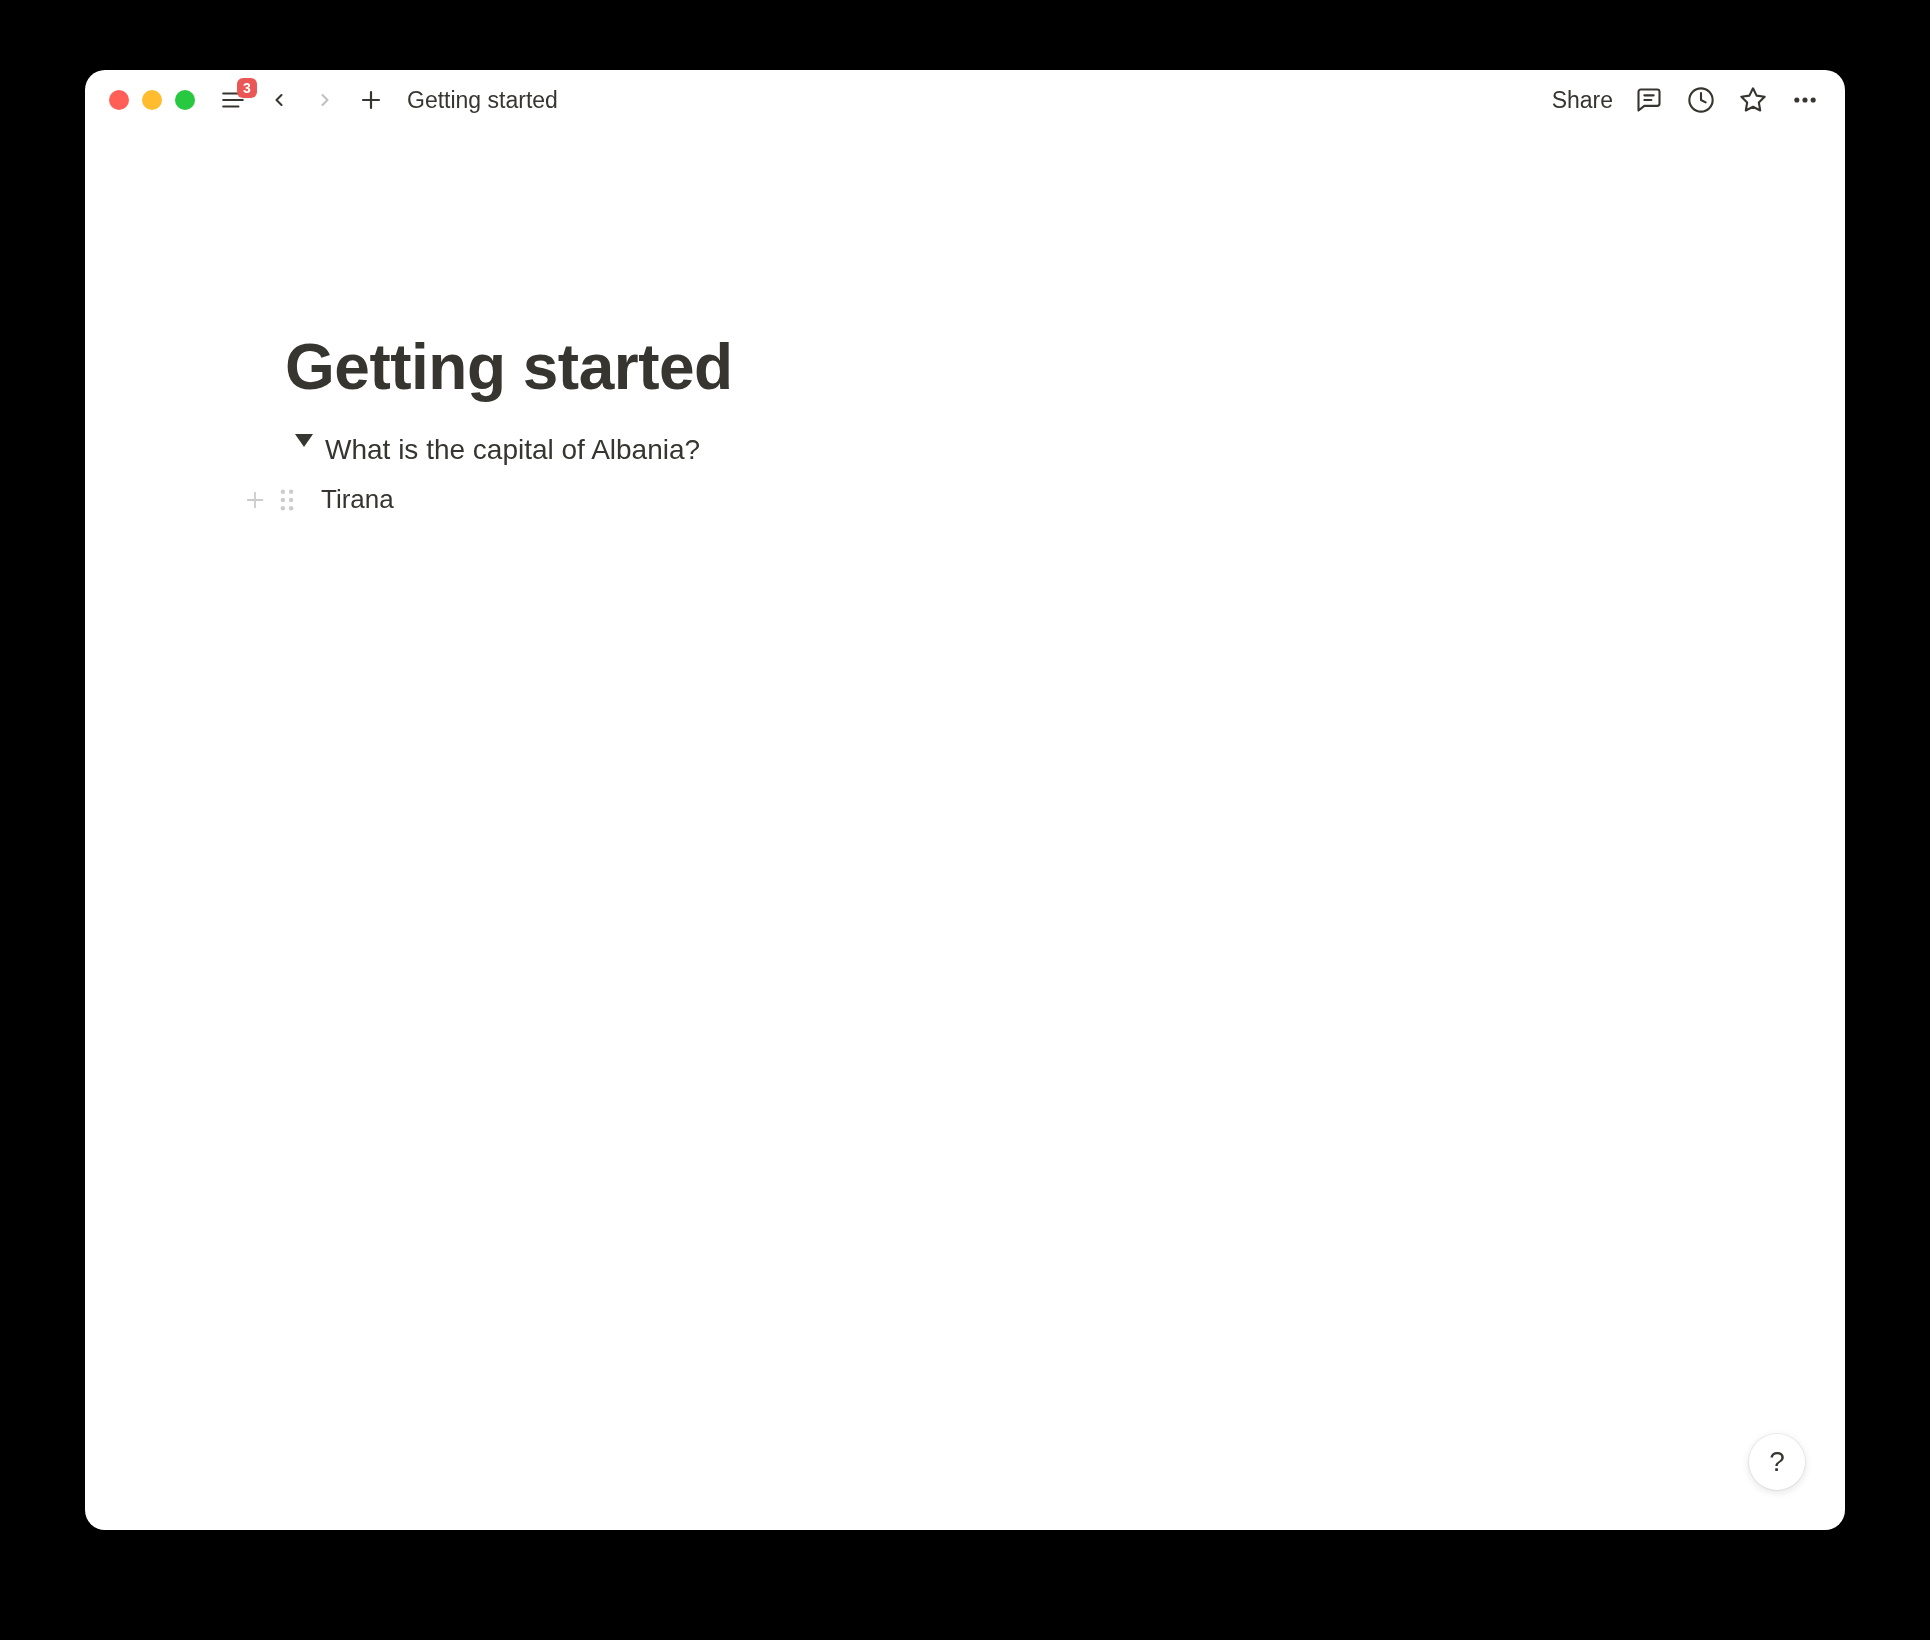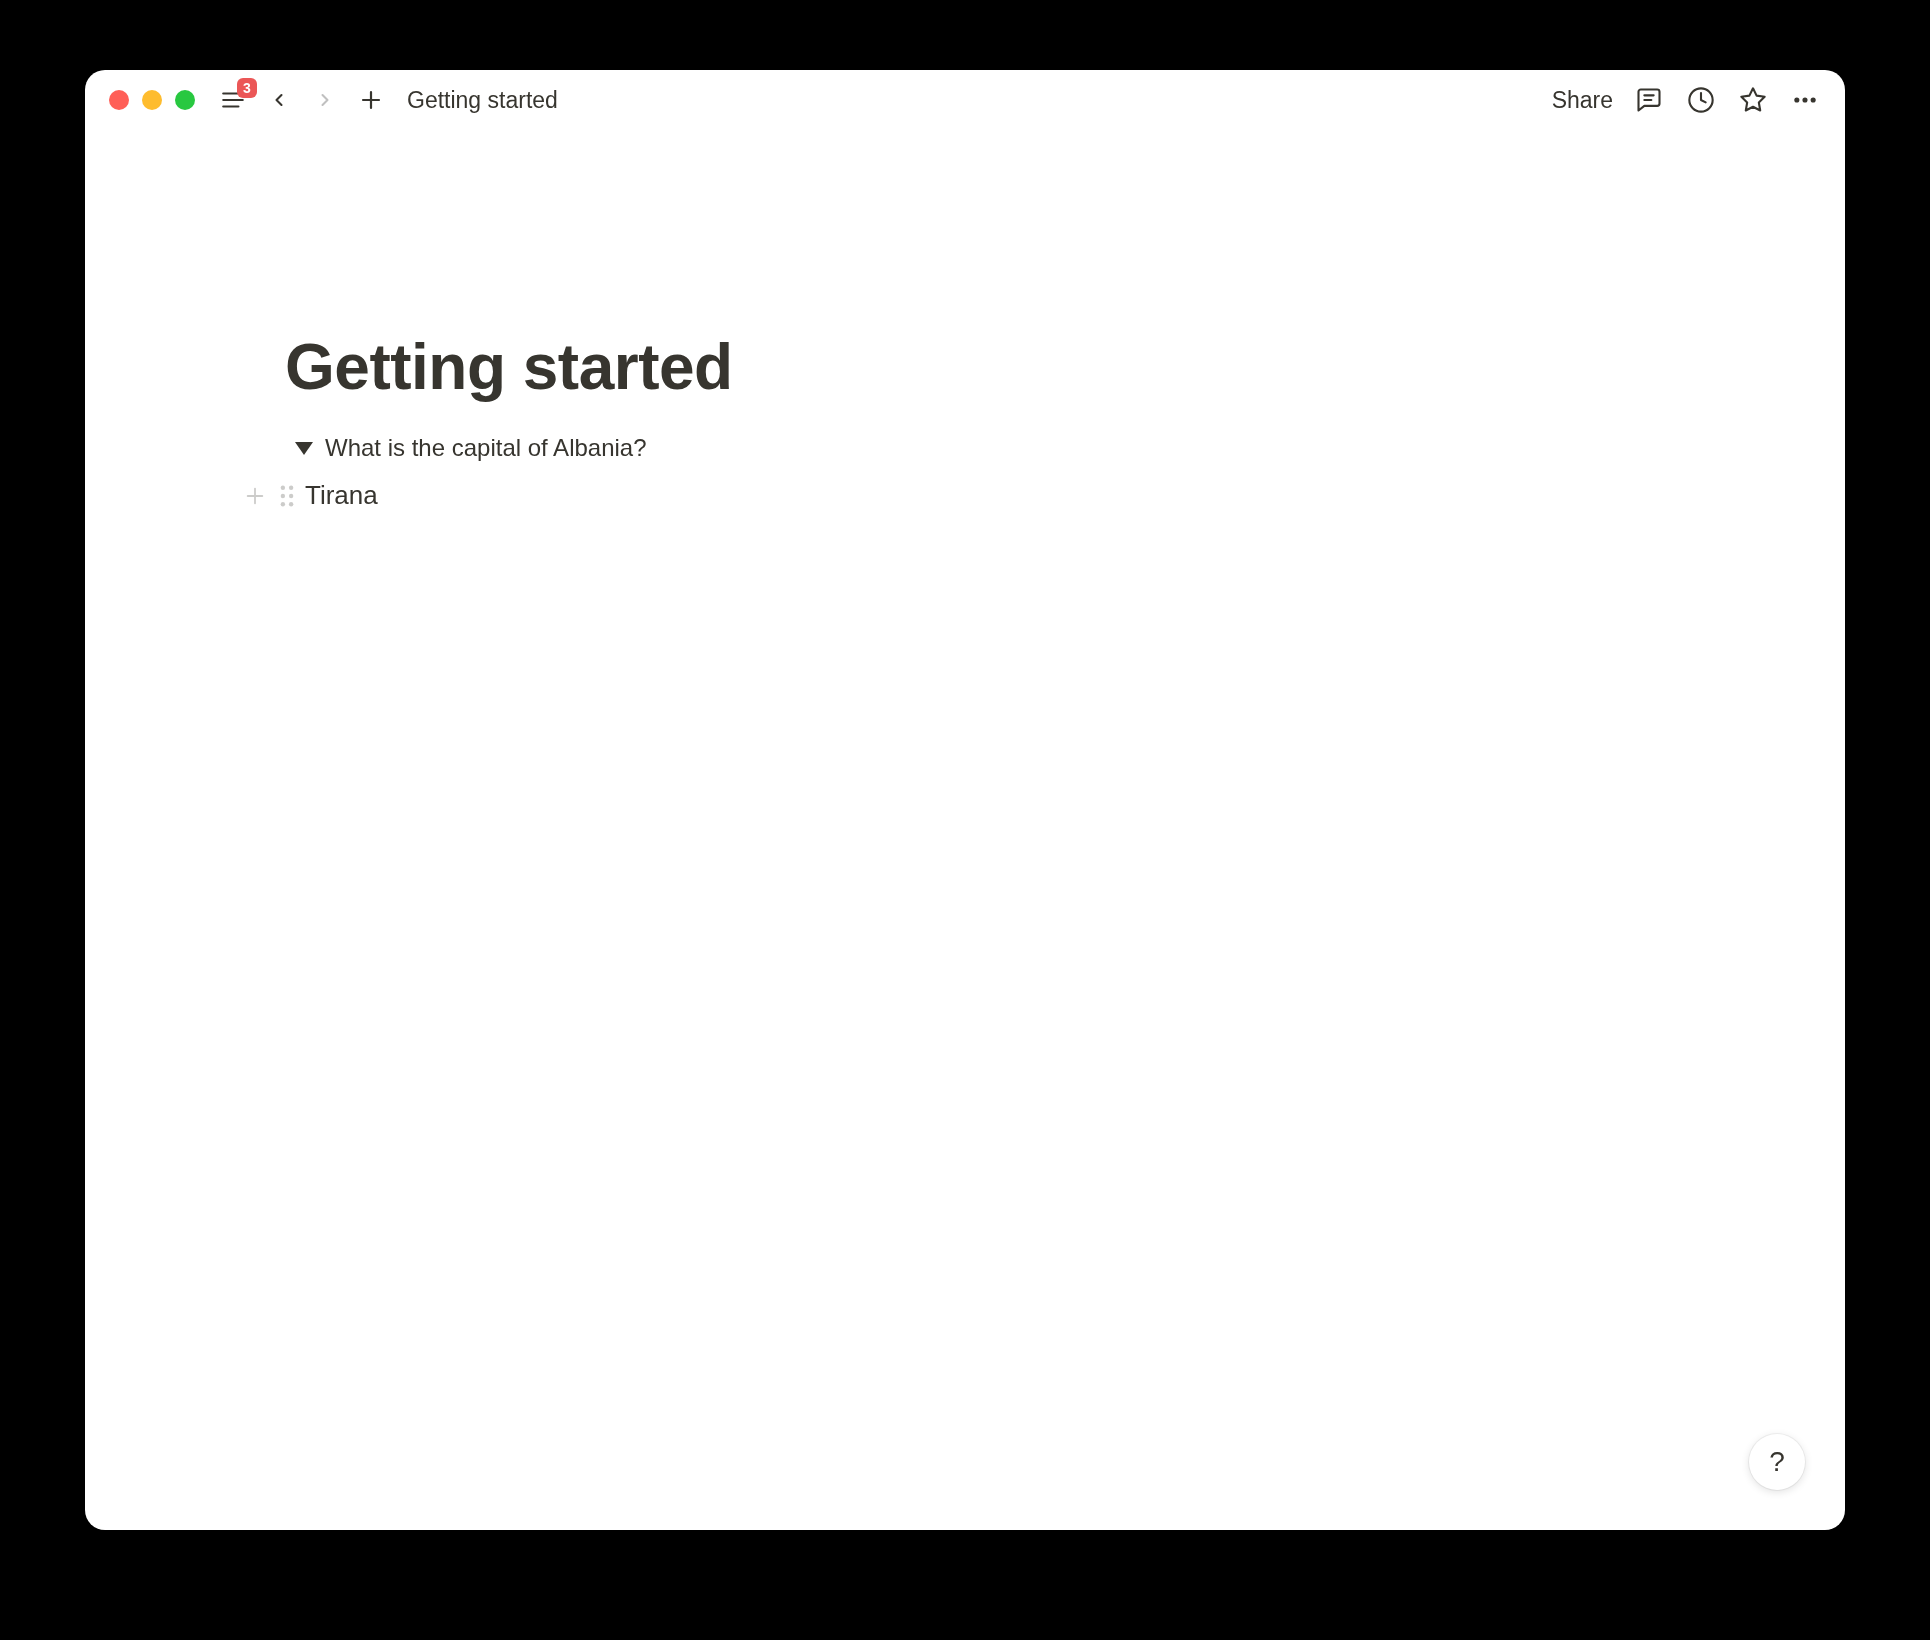--- a/index.html
+++ b/index.html
@@ -134,40 +134,39 @@
     }
     .page-title {
       font-size: 64px;
       font-weight: 700;
       color: #37352f;
       margin-bottom: 30px;
       letter-spacing: -0.5px;
     }
     .toggle-block {
       display: flex;
-      align-items: center;
       gap: 12px;
-      font-size: 24px;
+      font-size: 28px;
       color: #37352f;
       margin-bottom: 18px;
       padding-left: 10px;
     }
     .toggle-arrow {
       width: 0;
       height: 0;
       border-left: 9px solid transparent;
       border-right: 9px solid transparent;
       border-top: 13px solid #37352f;
       cursor: pointer;
       flex-shrink: 0;
     }
     .text-block {
       display: flex;
       align-items: center;
-      gap: 4px;
+      gap: 20px;
       font-size: 26px;
       color: #37352f;
       margin-left: -44px;
     }
     .block-handle-group {
       display: flex;
       align-items: center;
       gap: 4px;
       opacity: 0.5;
     }

